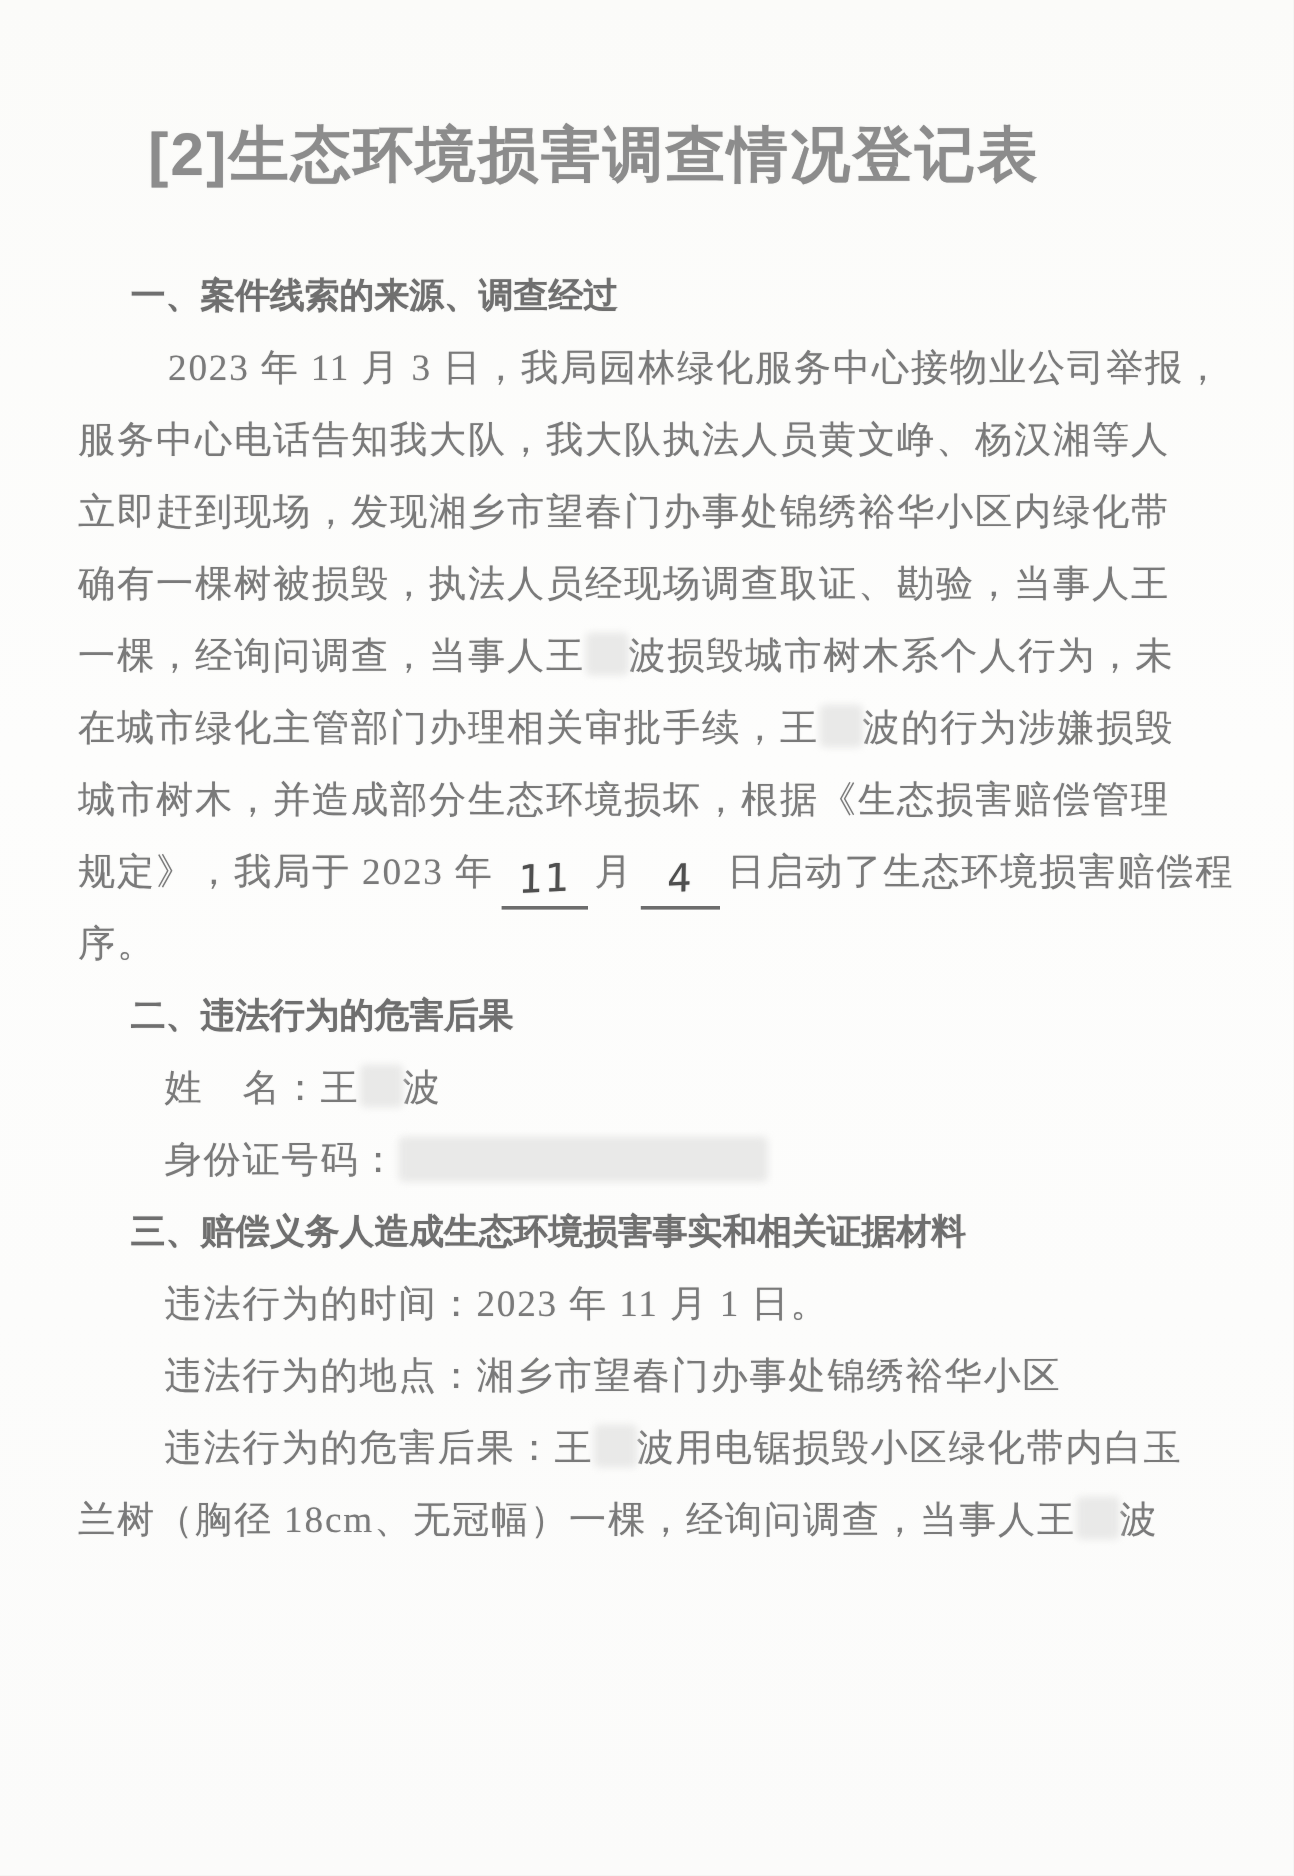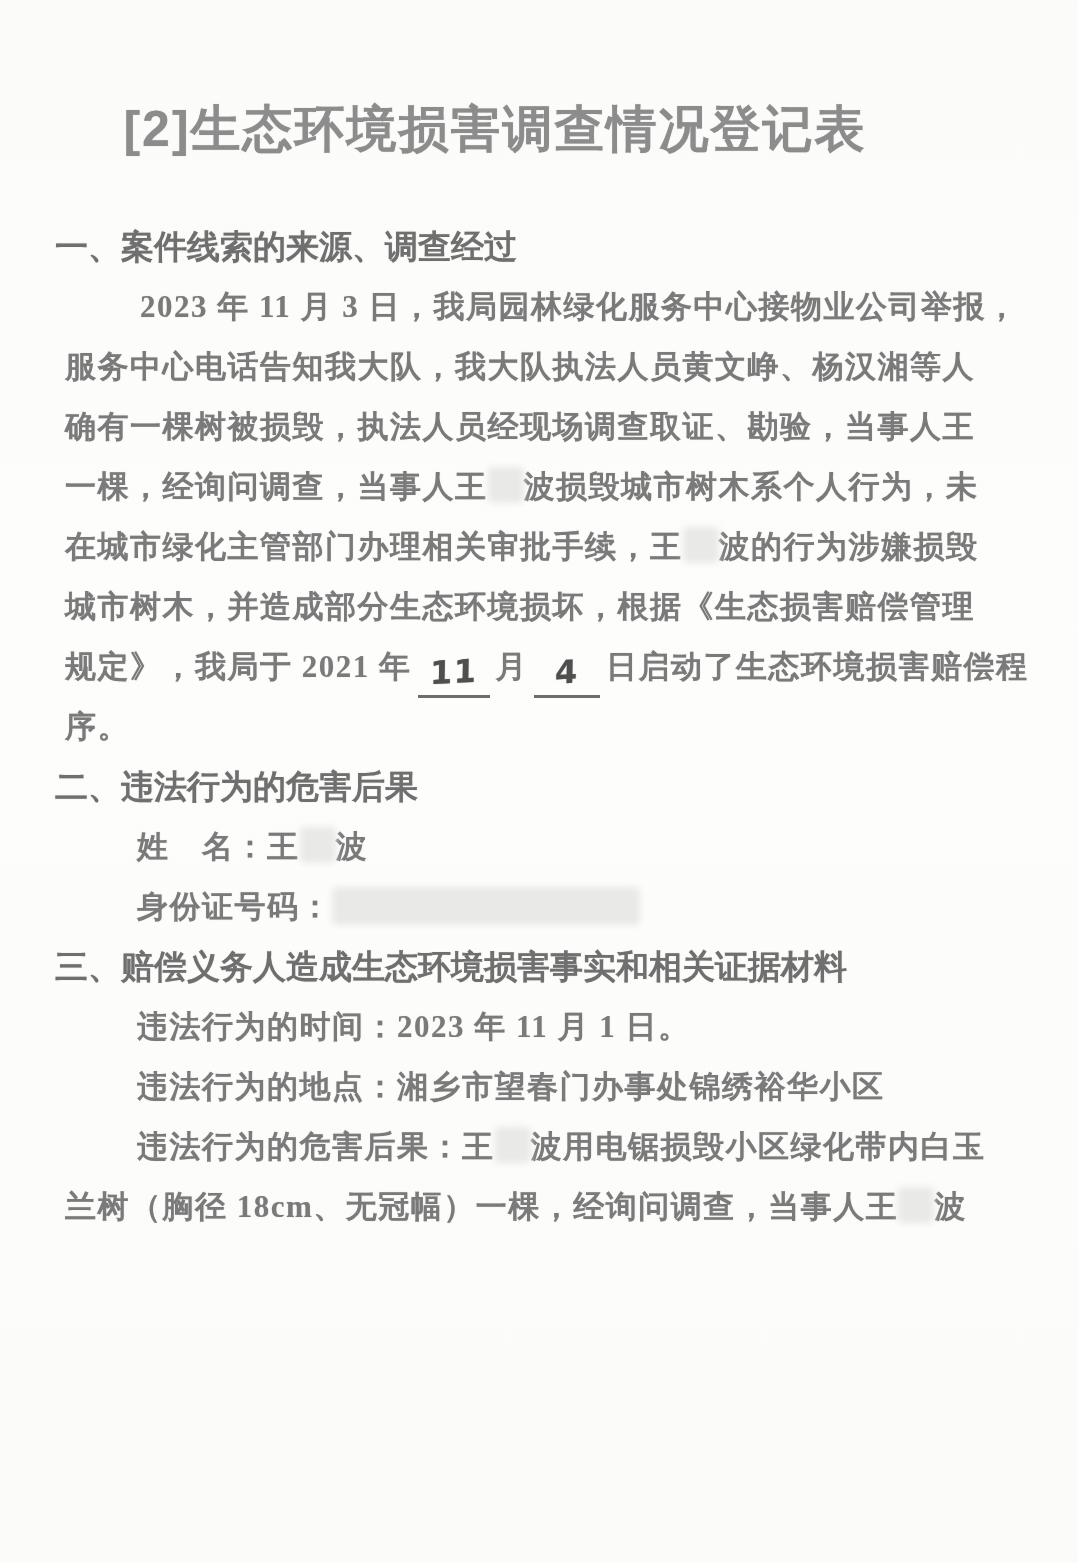--- a/index.html
+++ b/index.html
@@ -25,31 +25,31 @@
     font-size: 50px;
     font-weight: 600;
     letter-spacing: 2px;
     color: #8c8c8c;
     text-shadow: 0 0 1px rgba(140,140,140,.55);
   }
 
   .sec-heading {
     font-family: "Liberation Sans", sans-serif;
     font-weight: 700;
-    font-size: 33px;
+    font-size: 29px;
     color: #6f6f6f;
     text-shadow: 0 0 1px rgba(110,110,110,.45);
-    margin-left: 55px;
+    margin-left: 109px;
     height: 60px;
     line-height: 60px;
     white-space: nowrap;
   }
   .sec-heading.first { margin-top: 54px; }
 
-  .body-block { margin-top: 0; font-weight: bold; }
+  .body-block { margin-top: 0; }
   .line {
     height: 60px;
     line-height: 60px;
     font-size: 31px;
     letter-spacing: 1.5px;
     color: #7a7a7a;
     margin-left: 65px;
     margin-right: 60px;
     white-space: nowrap;
     text-shadow: 0 0 1px rgba(122,122,122,.4);
@@ -94,30 +94,31 @@
 <div class="page">
   <div class="content">
 
     <div class="doc-title">[2]生态环境损害调查情况登记表</div>
 
     <div class="sec-heading first">一、案件线索的来源、调查经过</div>
 
     <div class="body-block">
       <div class="line indent">2023 年 11 月 3 日，我局园林绿化服务中心接物业公司举报，</div>
       <div class="line">服务中心电话告知我大队，我大队执法人员黄文峥、杨汉湘等人</div>
+      <div class="line">立即赶到现场，发现湘乡市望春门办事处锦绣裕华小区内绿化带</div>
       <div class="line">确有一棵树被损毁，执法人员经现场调查取证、勘验，当事人王</div>
       <div class="line">
         <span>一棵，经询问调查，当事人王</span><span class="redact small"></span><span>波损毁城市树木系个人行为，未</span>
       </div>
       <div class="line">
         <span>在城市绿化主管部门办理相关审批手续，王</span><span class="redact small"></span><span>波的行为涉嫌损毁</span>
       </div>
       <div class="line">城市树木，并造成部分生态环境损坏，根据《生态损害赔偿管理</div>
       <div class="line">
-        <span>规定》，我局于 2021 年</span><span class="hand-slot month"><span class="hand">11</span></span><span>月</span><span class="hand-slot day"><span class="hand">4</span></span><span>日启动了生态环境损害赔偿程</span>
+        <span>规定》，我局于 2023 年</span><span class="hand-slot month"><span class="hand">11</span></span><span>月</span><span class="hand-slot day"><span class="hand">4</span></span><span>日启动了生态环境损害赔偿程</span>
       </div>
       <div class="line">序。</div>
     </div>
 
     <div class="sec-heading">二、违法行为的危害后果</div>
 
     <div class="body-block">
       <div class="line indent-info">
         <span>姓　名：王</span><span class="redact small"></span><span>波</span>
       </div>

